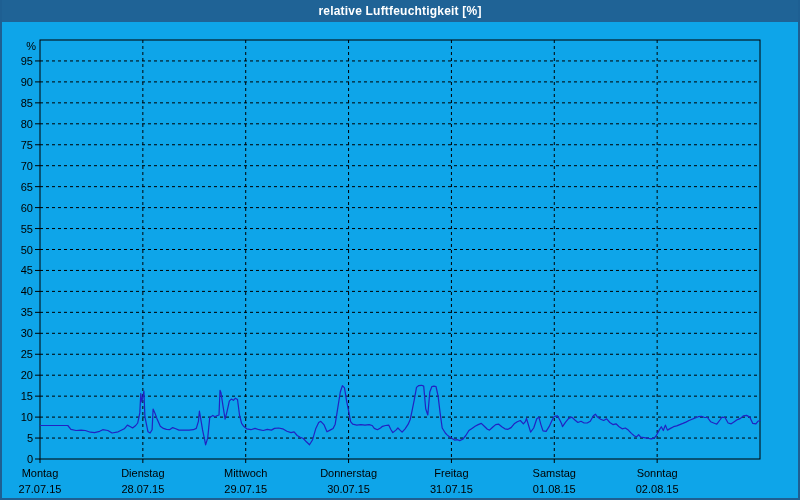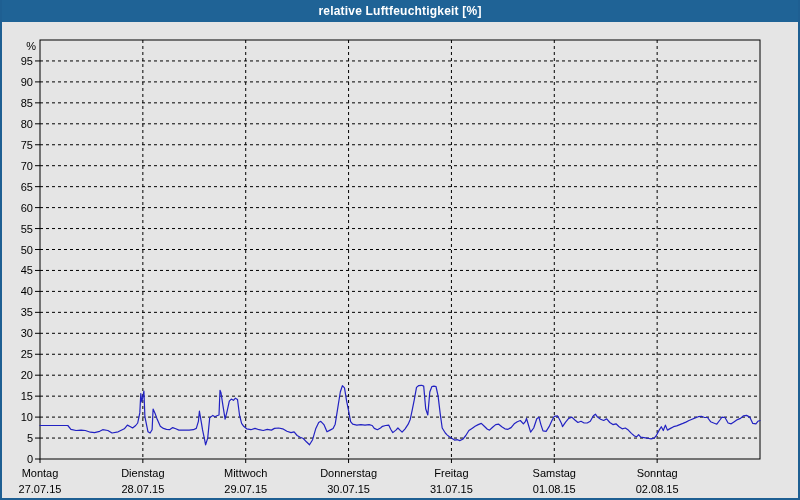--- a/index.html
+++ b/index.html
@@ -3,21 +3,21 @@
 <meta charset="utf-8">
 <style>
   html,body{margin:0;padding:0;background:#ffffff;}
   .window{
     position:relative;
     width:800px;height:500px;
     box-sizing:border-box;
     border-left:2px solid #1E5F92;
     border-right:2px solid #1E5F92;
     border-bottom:2px solid #1E5F92;
-    background:#e5e5e5;
+    background:#0ea5e9;
     font-family:"Liberation Sans", sans-serif;
   }
   .titlebar{
     height:22px;
     background:#1F6396;
     color:#ffffff;
     font-size:12px;
     font-weight:bold;
     display:flex;align-items:center;justify-content:center;
     letter-spacing:0.2px;

